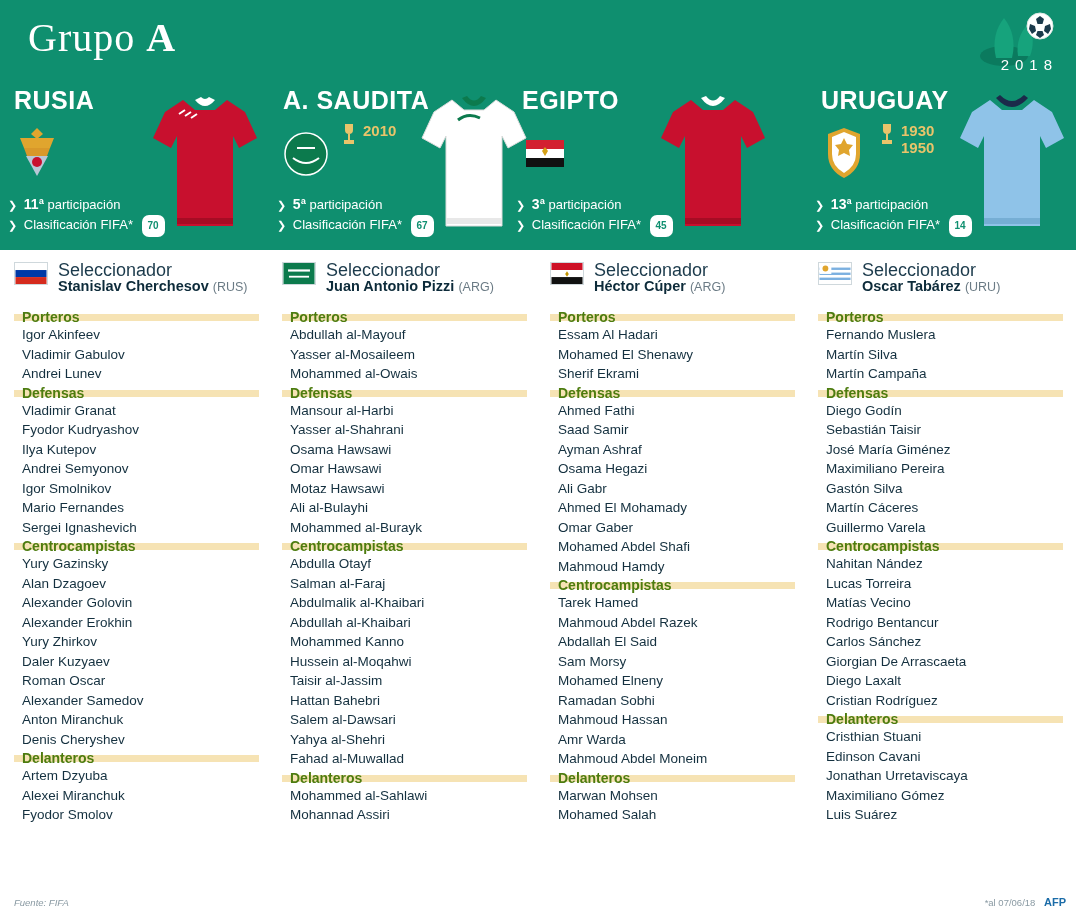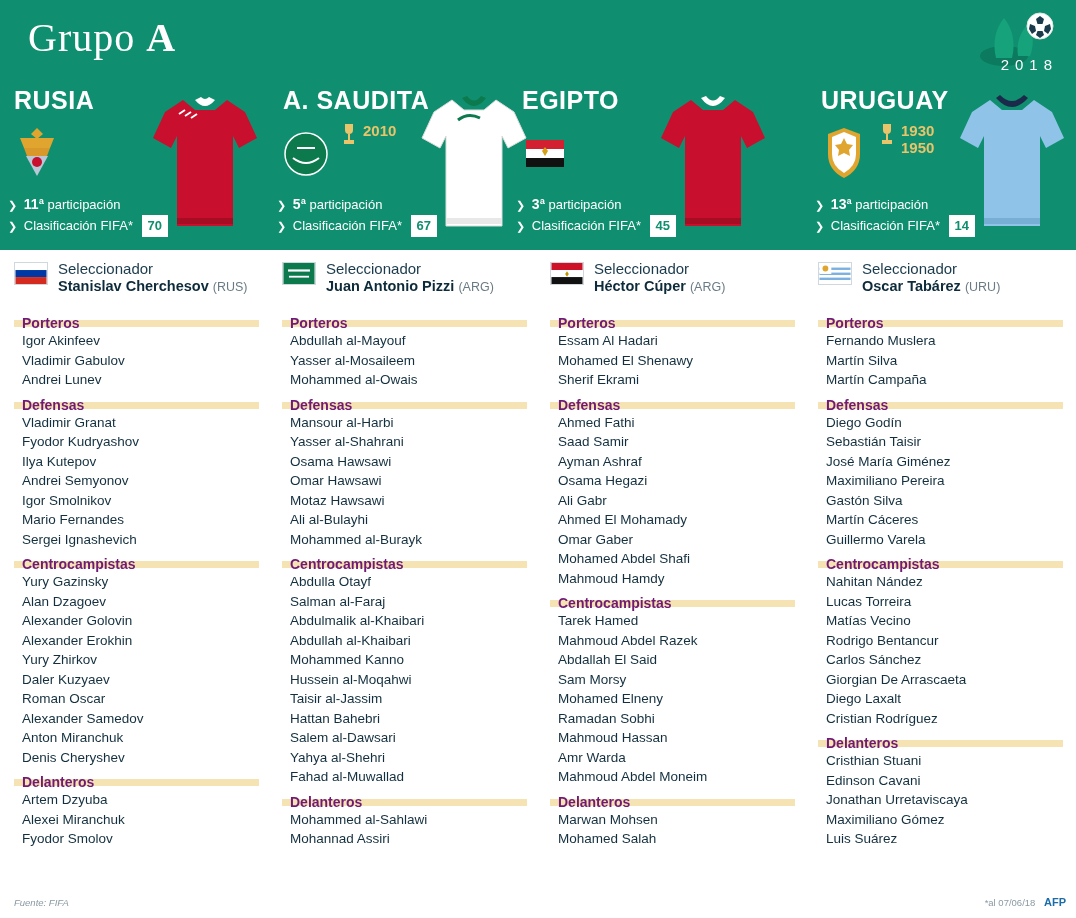--- a/index.html
+++ b/index.html
@@ -56,48 +56,48 @@
   .trophy-years { position:absolute; left:94px; top:50px; color:#e9c46a; font-size:15px; line-height:17px; font-weight:bold;}
   .facts {
     position:absolute; left:8px; top:122px; width:258px;
     color:#ffffff; font-size:13px; line-height:20px;
   }
   .facts .row { white-space:nowrap; }
   .facts .chev { color:#ffffff; font-size:11px; margin-right:3px;}
   .facts b { font-size:14px; }
   .rank-badge {
     display:inline-block; background:#ffffff; color:#0f8f6f;
-    font-weight:bold; font-size:13px; padding:1px 6px; margin-left:5px;
-    border-radius:0;
+    font-weight:bold; font-size:10px; padding:1px 6px; margin-left:5px;
+    border-radius:7px;
   }
   .jersey { position:absolute; right:4px; top:14px; width:120px; height:150px; }
 
   
   .body-area { position:relative; height:640px; background:#ffffff; }
   .col {
     position:absolute; top:8px; width:252px;
   }
   .col.c0 { left:14px; }
   .col.c1 { left:282px; }
   .col.c2 { left:550px; }
   .col.c3 { left:818px; }
 
   .coach-block { position:relative; height:50px; }
   .flag { position:absolute; left:0; top:4px; width:34px; height:23px; border:1px solid #cfd8dc;}
   .coach-label {
-    position:absolute; left:44px; top:2px; font-size:15px; color:#1b3a4b;
+    position:absolute; left:44px; top:2px; font-size:18px; color:#1b3a4b;
   }
   .coach-name {
     position:absolute; left:44px; top:20px; font-size:14.5px; font-weight:bold; color:#0d2b3a;
   }
   .coach-nat { font-weight:normal; font-size:12.5px; color:#6b7b85; }
 
   .sec-head {
-    background:#f6e3b4; color:#701a75; font-weight:bold; font-size:14px;
-    padding:3px 8px 4px 8px; margin-top:12px; margin-bottom:4px;
+    background:#f6e3b4; color:#4d7c0f; font-weight:bold; font-size:14px;
+    padding:3px 8px 4px 8px; margin-top:6px; margin-bottom:4px;
     display:inline-block;
   }
   .sec-head-wrap { line-height:0; }
   .players { font-size:13.5px; line-height:19.5px; color:#14303f; padding-left:8px; }
   .players div { white-space:nowrap; }
 
   
   .footer { position:absolute; left:0; bottom:4px; width:1076px; height:26px; background:#ffffff; }
   .source { position:absolute; left:14px; bottom:6px; font-size:9.5px; color:#8a9aa3; font-style:italic;}
   .footer-right { position:absolute; right:10px; bottom:6px; font-size:9.5px; color:#8a9aa3; }

